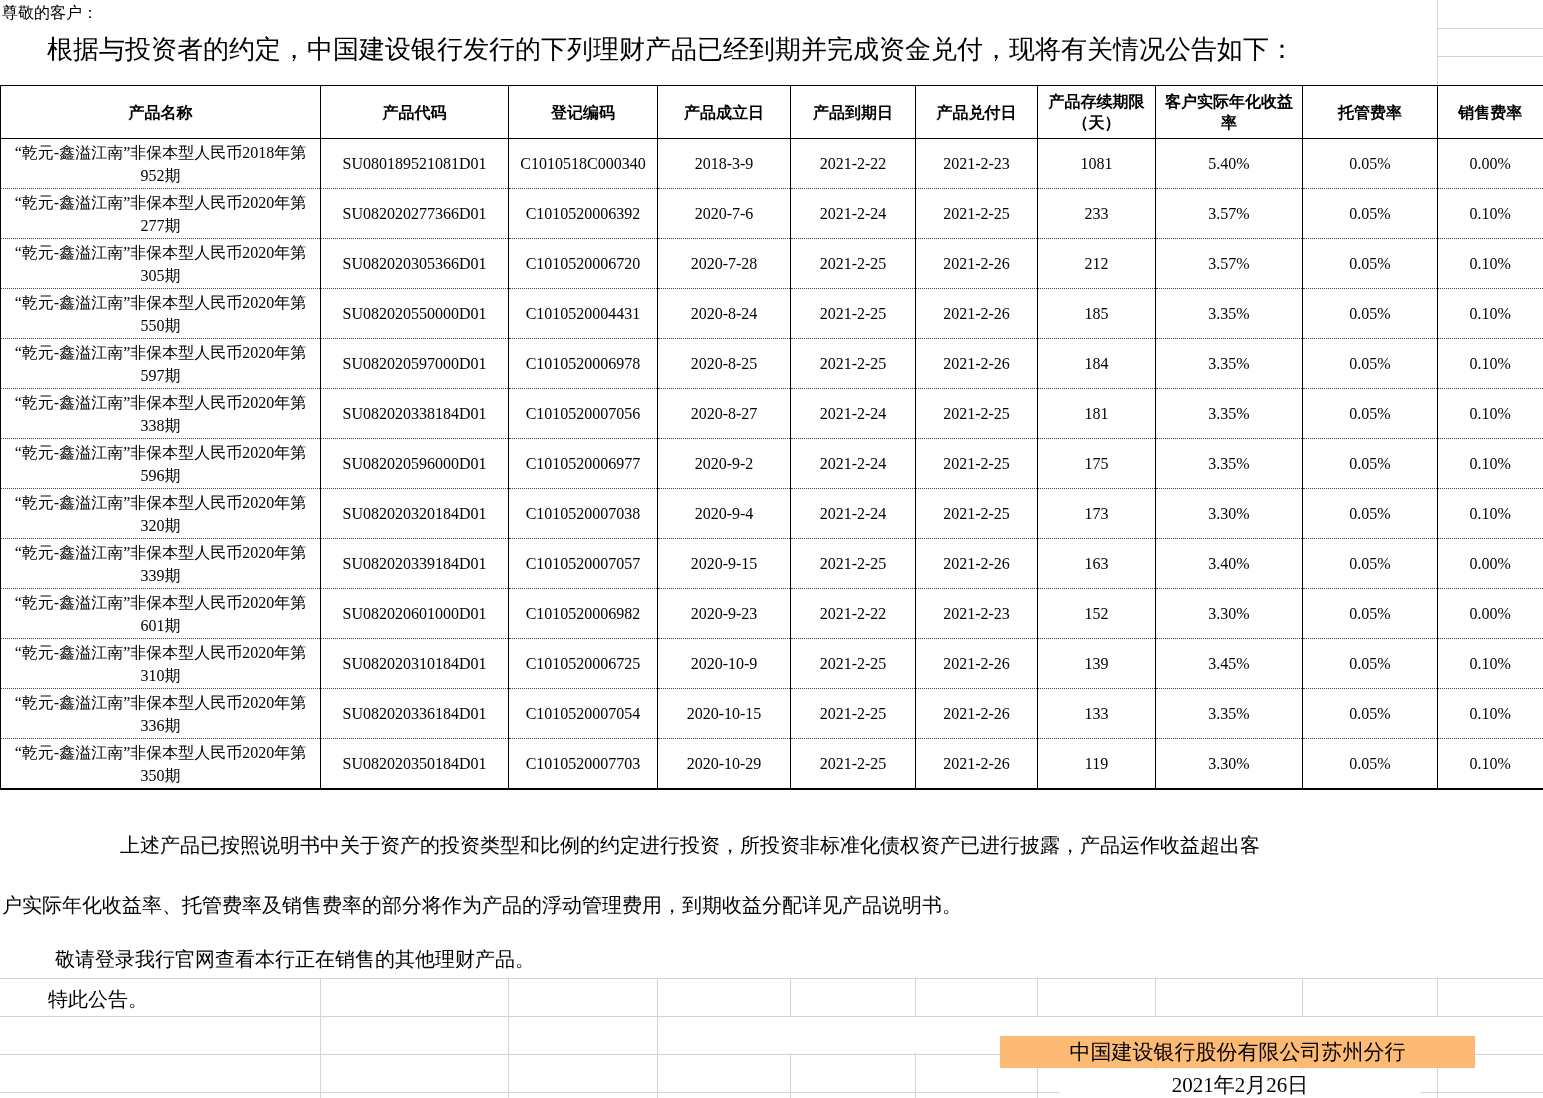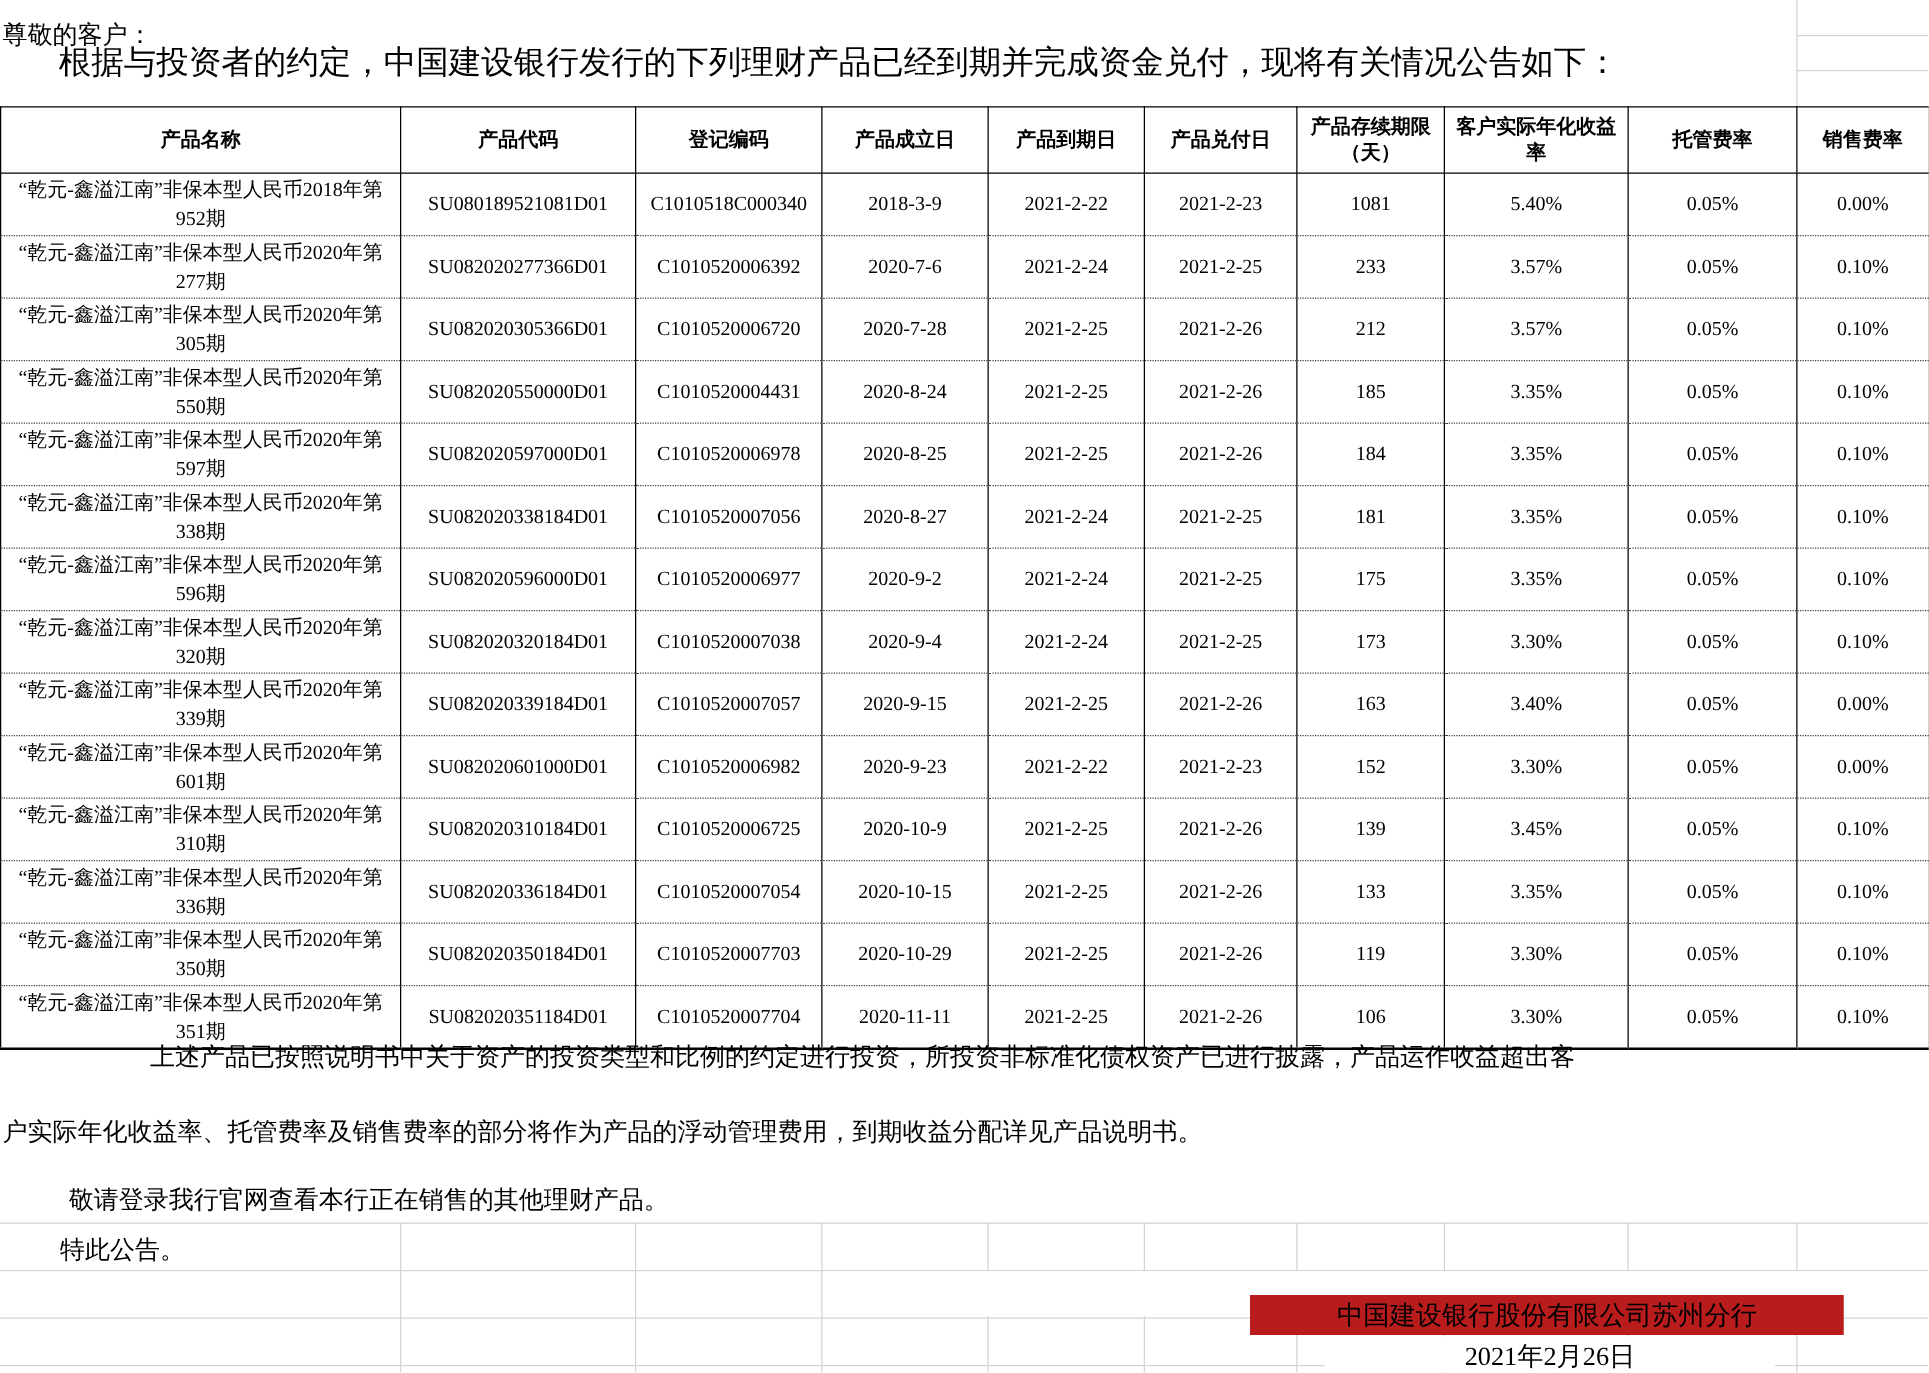--- a/index.html
+++ b/index.html
@@ -2,21 +2,21 @@
 <html><head>
 <meta charset="utf-8">
 <style>
   html,body{margin:0;padding:0;}
   body{
     width:1543px;height:1098px;position:relative;overflow:hidden;
     background:#ffffff;color:#000;
     font-family:"Liberation Serif","DejaVu Serif",serif;
   }
   .abs{position:absolute;margin:0;white-space:nowrap;}
-  #salutation{top:14px;left:2px;font-size:20px;}
+  #salutation{top:3px;left:2px;font-size:16px;}
   #intro{top:32px;left:47px;font-size:26px;}
 
   #products-table{
     position:absolute;top:85px;left:0;width:1543px;
     border-collapse:collapse;table-layout:fixed;
     font-size:16px;border:1px solid #000;
     border-right:2px solid #000;border-bottom:2px solid #000;
   }
   #products-table th{
     border:1px solid #000;font-weight:bold;text-align:center;
@@ -35,21 +35,21 @@
   td.c-right{text-align:center;padding-right:7px;}
   td.c-center{text-align:center;}
 
   .note{font-size:20px;font-family:Liberation Serif, serif;}
   #note-line-1{top:832px;left:120px;}
   #note-line-2{top:892px;left:2px;}
   #note-line-3{top:946px;left:55px;}
   #note-line-4{top:986px;left:48px;}
 
   #signature-company{top:1036px;left:1000px;width:475px;text-align:center;
-    font-size:21px;background:#b91c1c;padding:2px 0;}
+    font-size:21px;background:#fdba74;padding:2px 0;}
   #signature-date{top:1069px;left:1060px;width:360px;text-align:center;
     font-size:21px;background:#fff;padding:2px 0;}
 
   #gridlines{position:absolute;top:0;left:0;width:1543px;height:1098px;pointer-events:none;}
   .gl{position:absolute;background:#d4d4d4;}
   .mask{position:absolute;background:#fff;}
 </style>
 </head>
 <body>
 
@@ -253,32 +253,20 @@
         <td class="c-center">SU082020350184D01</td>
         <td class="c-left">C1010520007703</td>
         <td class="c-right">2020-10-29</td>
         <td class="c-right">2021-2-25</td>
         <td class="c-right">2021-2-26</td>
         <td class="c-center">119</td>
         <td class="c-center">3.30%</td>
         <td class="c-center">0.05%</td>
         <td class="c-center">0.10%</td>
       </tr>
-      <tr>
-        <td class="c-name">“乾元-鑫溢江南”非保本型人民币2020年第351期</td>
-        <td class="c-center">SU082020351184D01</td>
-        <td class="c-left">C1010520007704</td>
-        <td class="c-right">2020-11-11</td>
-        <td class="c-right">2021-2-25</td>
-        <td class="c-right">2021-2-26</td>
-        <td class="c-center">106</td>
-        <td class="c-center">3.30%</td>
-        <td class="c-center">0.05%</td>
-        <td class="c-center">0.10%</td>
-      </tr>
     </tbody>
 </table>
 
 <p class="abs note" id="note-line-1">上述产品已按照说明书中关于资产的投资类型和比例的约定进行投资，所投资非标准化债权资产已进行披露，产品运作收益超出客</p>
 <p class="abs note" id="note-line-2">户实际年化收益率、托管费率及销售费率的部分将作为产品的浮动管理费用，到期收益分配详见产品说明书。</p>
 <p class="abs note" id="note-line-3">敬请登录我行官网查看本行正在销售的其他理财产品。</p>
 <p class="abs note" id="note-line-4">特此公告。</p>
 
 <div class="abs" id="signature-company">中国建设银行股份有限公司苏州分行</div>
 <div class="abs" id="signature-date">2021年2月26日</div>

